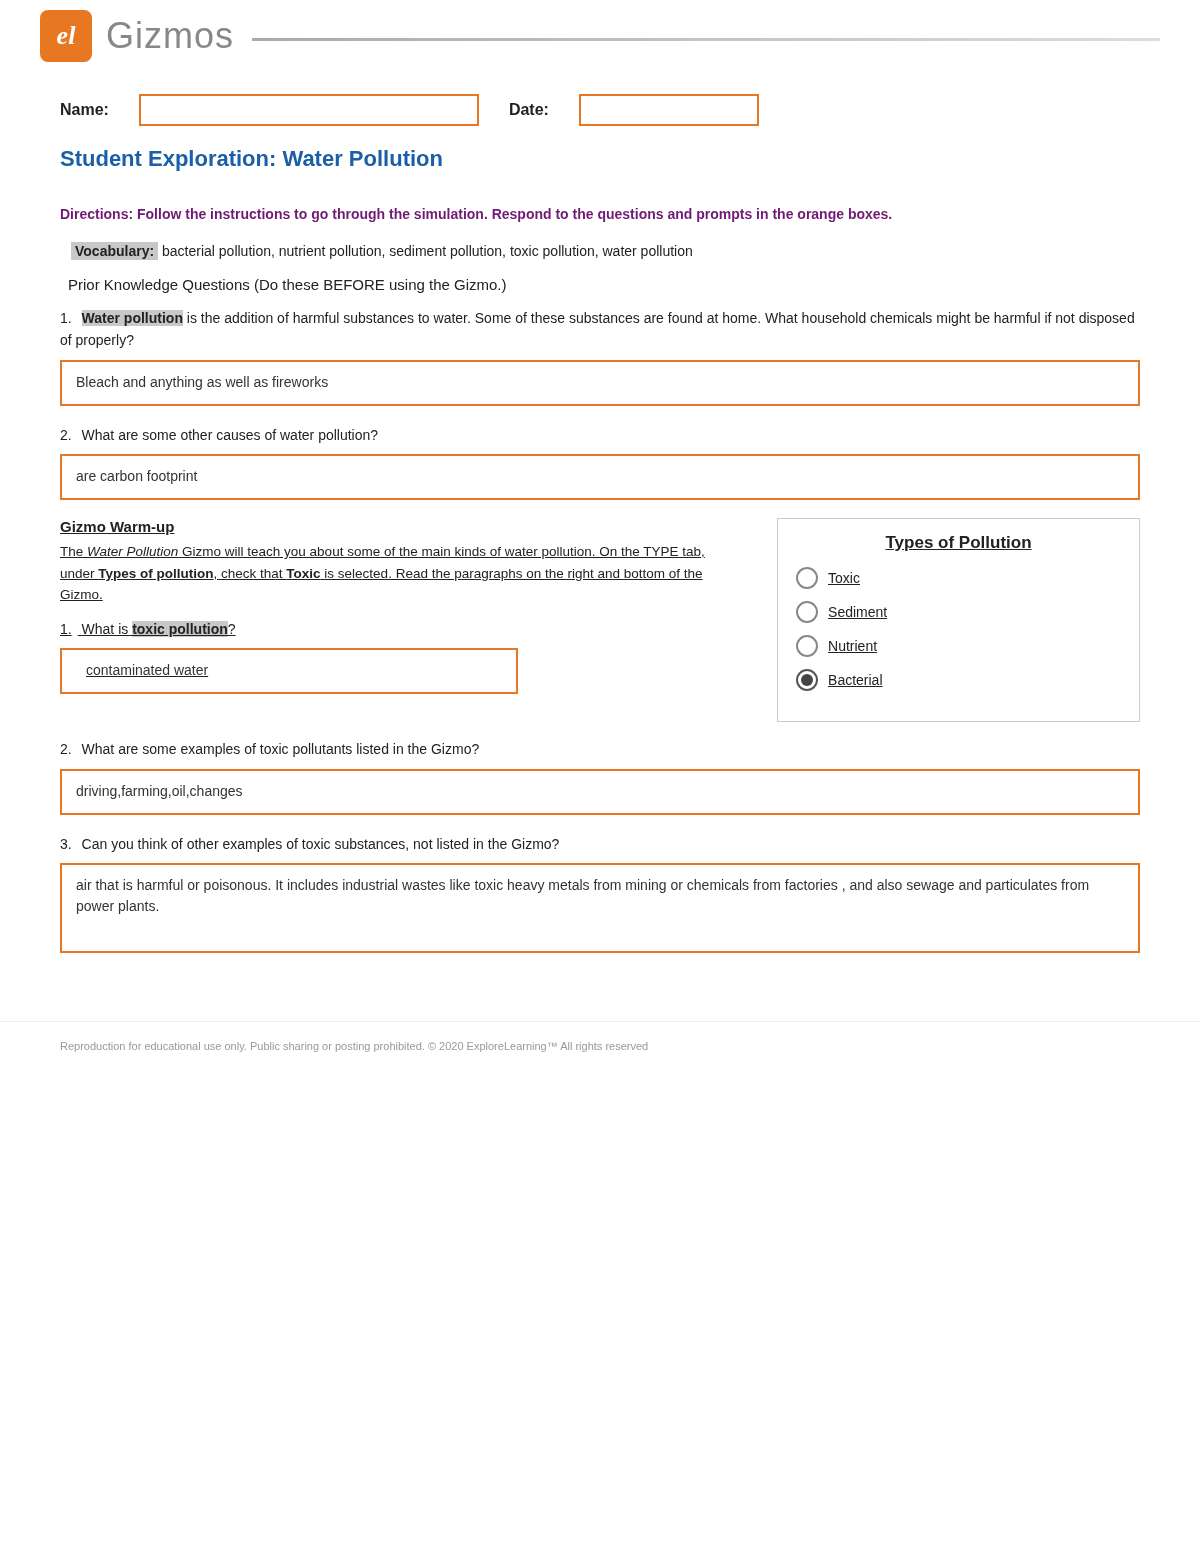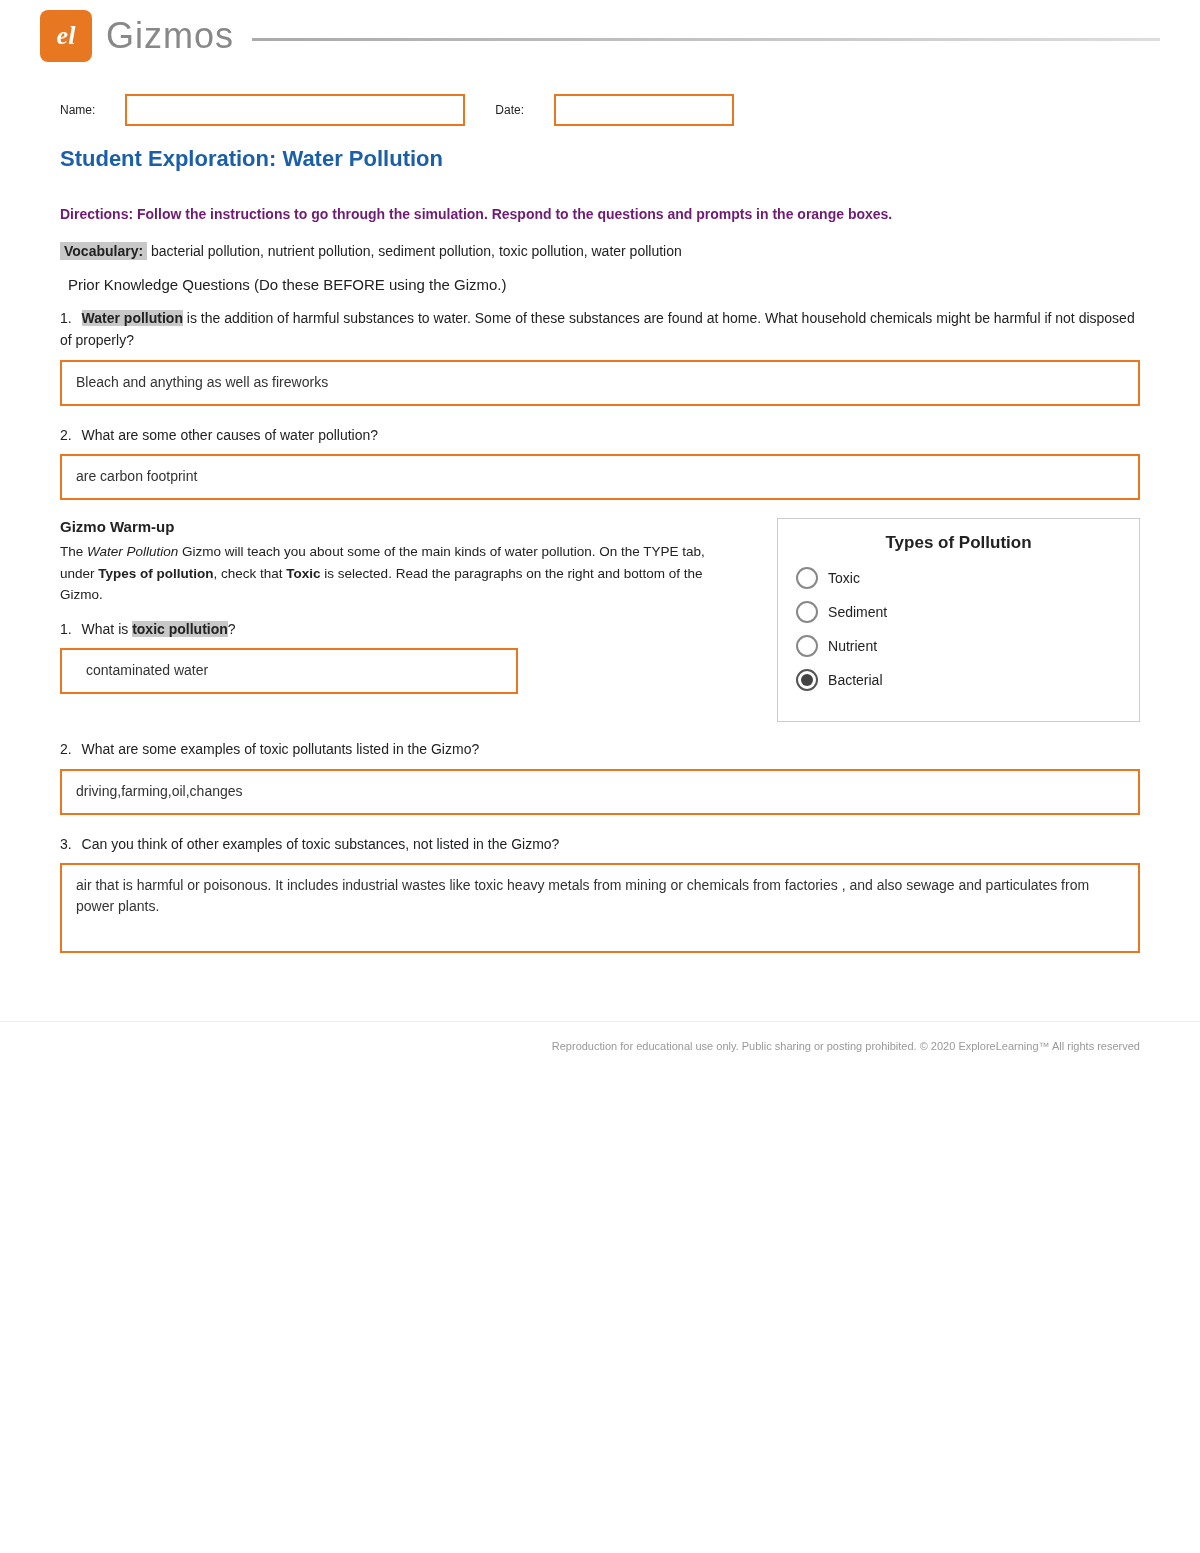--- a/index.html
+++ b/index.html
@@ -52,23 +52,24 @@
     }
 
     
     .name-date-row {
       display: flex;
       align-items: center;
       padding: 22px 60px 10px 60px;
       gap: 30px;
     }
     .name-label, .date-label {
-      font-size: 12px;
+      font-size: 16px;
       color: #222;
       white-space: nowrap;
+      font-weight: bold;
     }
     .name-input {
       border: 2px solid #e87722;
       height: 32px;
       width: 340px;
       display: inline-block;
     }
     .date-input {
       border: 2px solid #e87722;
       height: 32px;
@@ -98,20 +99,21 @@
 
     .vocabulary-line {
       font-size: 14px;
       margin-bottom: 14px;
       line-height: 1.5;
     }
     .vocab-bold {
       font-weight: bold;
       background: #c8c8c8;
       padding: 1px 4px;
+      margin-left: 11px;
     }
 
     .prior-knowledge {
       font-size: 15px;
       font-weight: bold;
       margin-bottom: 14px;
       margin-left: 8px;
     }
     .prior-knowledge span {
       font-weight: normal;
@@ -150,20 +152,21 @@
       color: #333;
       line-height: 1.5;
       width: 68%;
     }
 
     
     .warmup-section {
       display: flex;
       gap: 43px;
       margin-bottom: 16px;
+      text-decoration: underline;
     }
     .warmup-left {
       flex: 1.3;
     }
     .warmup-right {
       flex: 0.7;
       min-width: 220px;
     }
 
     .warmup-title {
@@ -218,21 +221,21 @@
       height: 12px;
       border-radius: 50%;
       background: #444;
     }
 
     .warmup-questions {
       margin-top: 4px;
     }
 
     .footer {
-      text-align: right;
+      text-align: left;
       font-size: 11px;
       color: #999;
       padding: 18px 60px 16px 60px;
       border-top: 1px solid #eee;
       margin-top: 20px;
     }
   </style>
 </head>
 <body>
 

